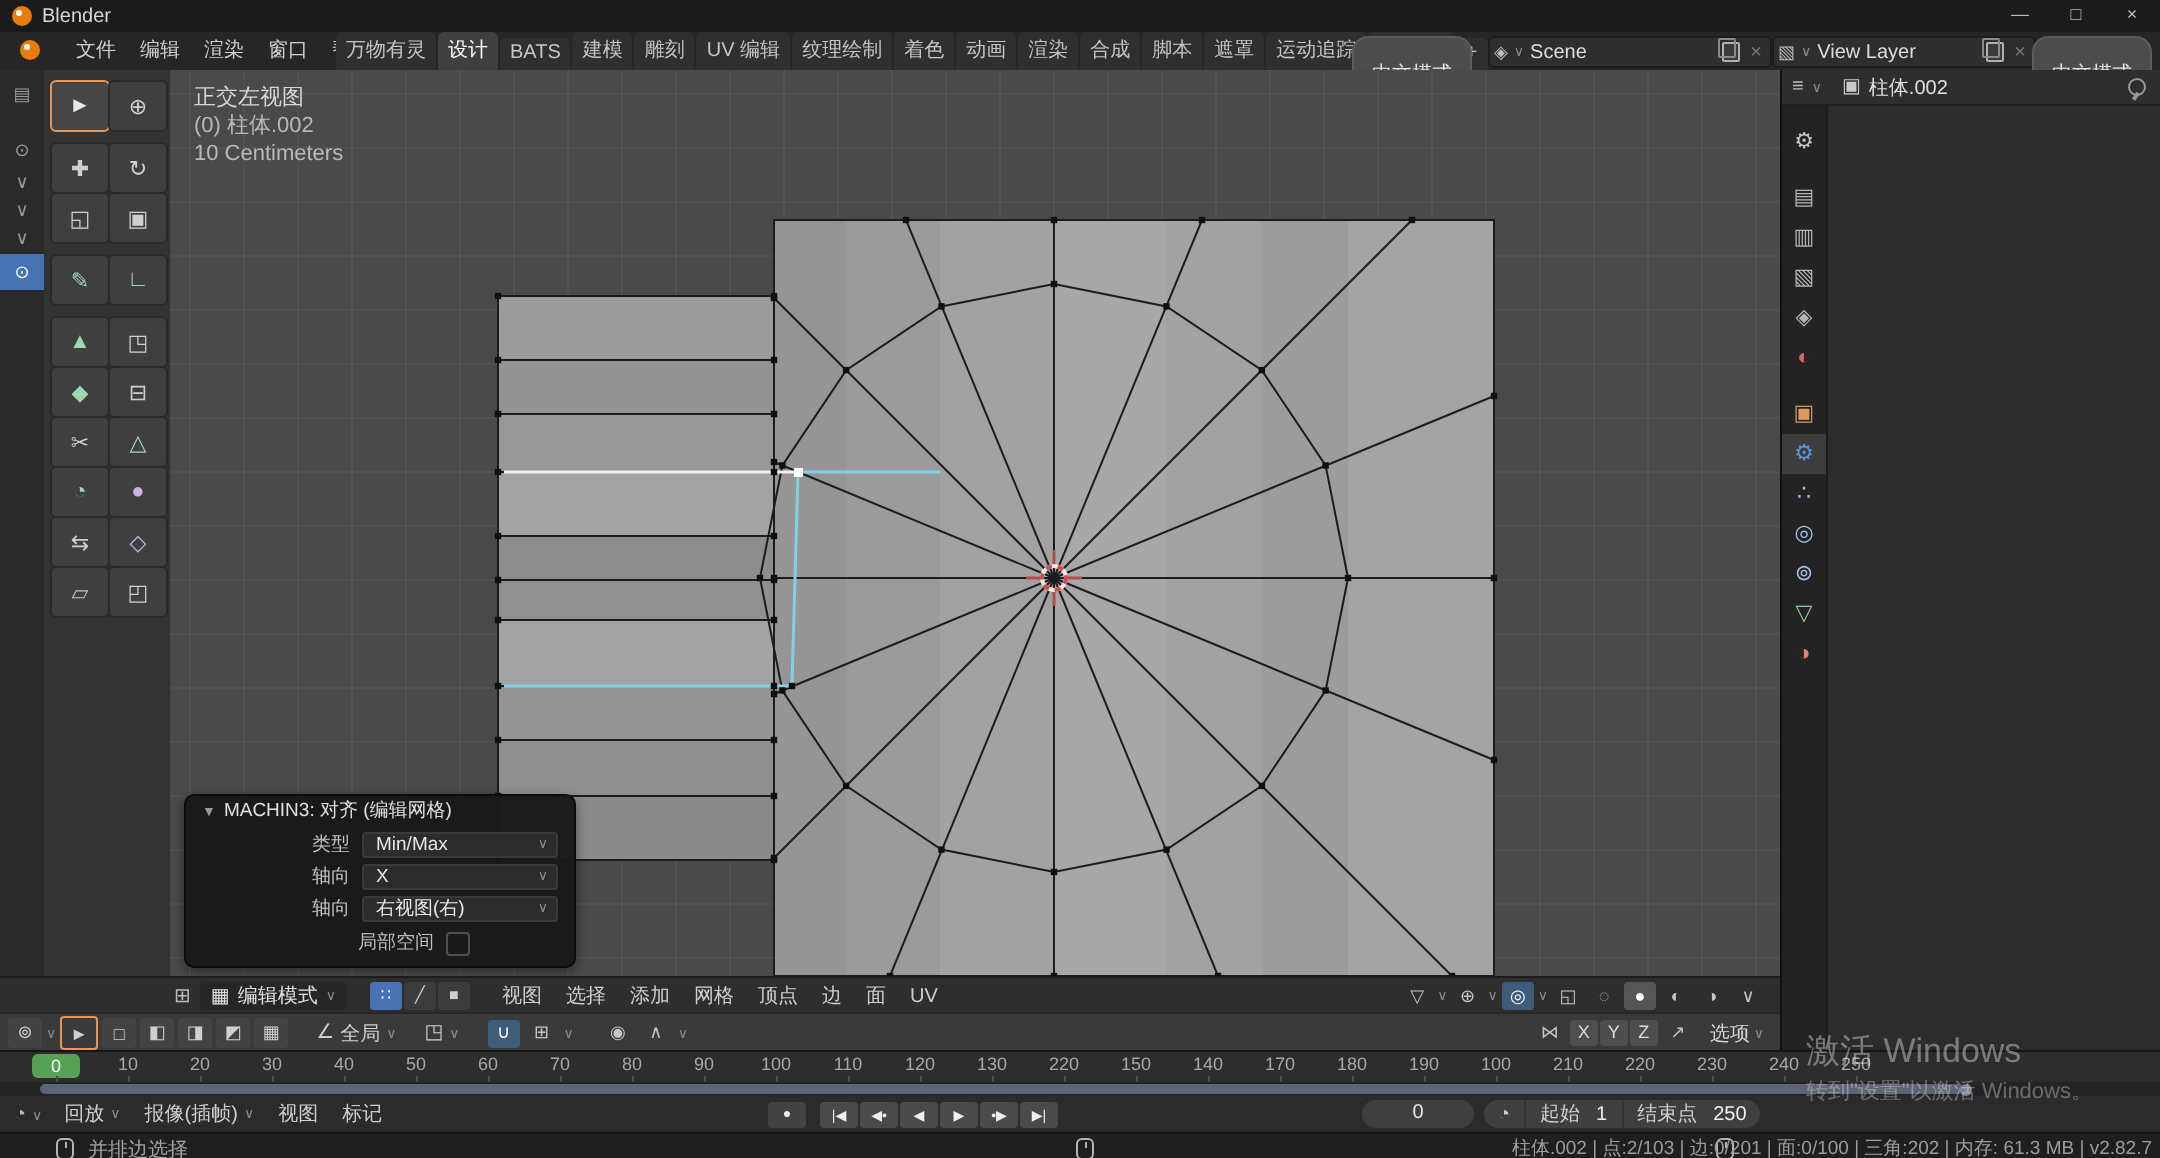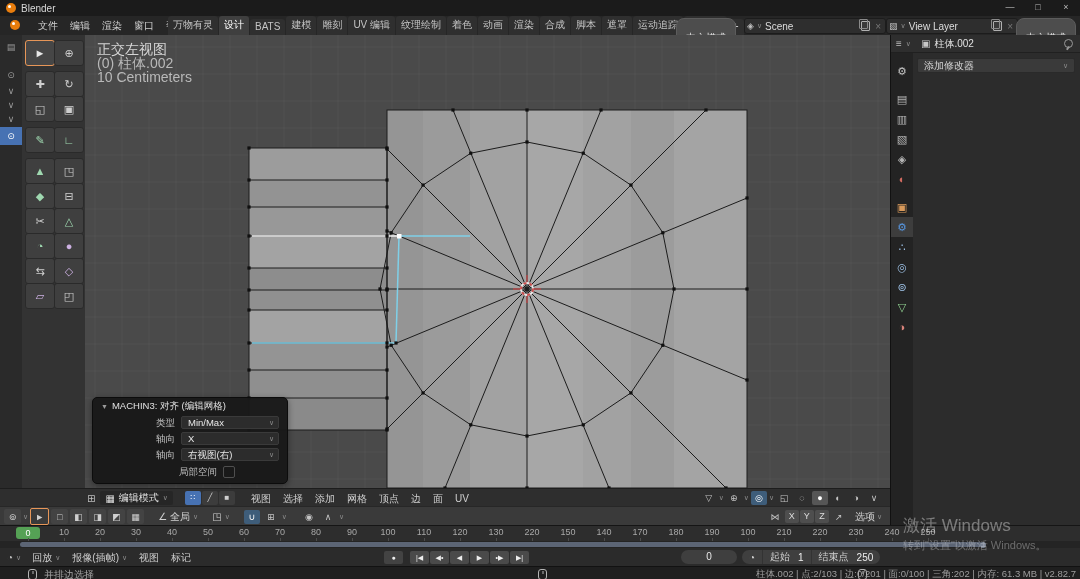--- a/index.html
+++ b/index.html
@@ -31,21 +31,21 @@
   
   .viewport{position:absolute;left:0;top:35px;width:890px;height:490px;background:#4a4a4a;border-right:1px solid #141414;}
   .strip{position:absolute;left:0;top:0;width:22px;height:453px;background:#2a2a2a;border-right:1px solid #1c1c1c;}
   .strip-item{position:absolute;left:0;width:22px;height:16px;text-align:center;color:#9a9a9a;font-size:9px;line-height:16px;}
   .strip-item.active{background:#4772b3;color:#fff;height:18px;line-height:18px;}
   .toolbar{position:absolute;left:22px;top:0;width:63px;height:453px;background:#333333;border-right:1px solid #1c1c1c;}
   .tool-btn{position:absolute;width:28px;height:24px;background:#3f3f3f;border:1px solid #2a2a2a;border-radius:3px;
             display:flex;align-items:center;justify-content:center;font-size:11px;color:#cfcfcf;}
   .tool-btn.active{border:1px solid #e79658;background:#464646;}
   .canvas{position:absolute;left:85px;top:0;width:805px;height:453px;background:#4a4a4a;overflow:hidden;}
-  .vp-overlay{position:absolute;left:12px;top:7px;line-height:14px;color:#d5d5d5;font-size:14px;}
+  .vp-overlay{position:absolute;left:12px;top:7px;line-height:14px;color:#d5d5d5;font-size:11px;}
   .vp-overlay .dim{color:#b9b9b9;}
   
   .machin3{position:absolute;left:7px;top:362px;width:194px;height:85px;background:rgba(24,24,24,0.96);
            border:1px solid #0c0c0c;border-radius:5px;box-shadow:0 2px 6px rgba(0,0,0,.4);}
   .m3-header{height:16px;line-height:16px;padding-left:8px;color:#e0e0e0;font-size:9.5px;}
   .m3-header .tri{color:#9a9a9a;font-size:7px;margin-right:4px;}
   .m3-row{position:relative;height:15px;margin-top:1px;}
   .m3-label{position:absolute;right:112px;width:70px;text-align:right;color:#c0c0c0;line-height:15px;font-size:9.5px;}
   .m3-field{position:absolute;left:88px;width:98px;height:13px;top:1px;background:#2c2c2c;border:1px solid #3a3a3a;border-radius:2px;
             color:#e8e8e8;font-size:9.5px;line-height:12px;padding-left:6px;box-sizing:border-box;}
@@ -649,23 +649,17 @@
         <div class="prop-tab" style="top: 96px; color: rgb(181, 181, 181);">◈</div>
         <div class="prop-tab" style="top: 116px; color: rgb(208, 106, 96);">◐</div>
         <div class="prop-tab" style="top: 144px; color: rgb(217, 154, 91);">▣</div>
         <div class="prop-tab active" style="top: 164px; color: rgb(87, 150, 224);">⚙</div>
         <div class="prop-tab" style="top: 184px; color: rgb(159, 195, 232);">∴</div>
         <div class="prop-tab" style="top: 204px; color: rgb(159, 195, 232);">◎</div>
         <div class="prop-tab" style="top: 224px; color: rgb(159, 195, 232);">⊚</div>
         <div class="prop-tab" style="top: 244px; color: rgb(143, 207, 143);">▽</div>
         <div class="prop-tab" style="top: 264px; color: rgb(217, 131, 122);">◑</div>
       </div>
-    <div class="props-main">
-      <div class="add-modifier">
-        <span>添加修改器</span>
-        <span class="chev">∨</span>
-      </div>
-    </div>
   </div>
 
   <div class="wm1">激活 Windows</div>
   <div class="wm2">转到"设置"以激活 Windows。</div>
 </div>
 
 </body></html>

